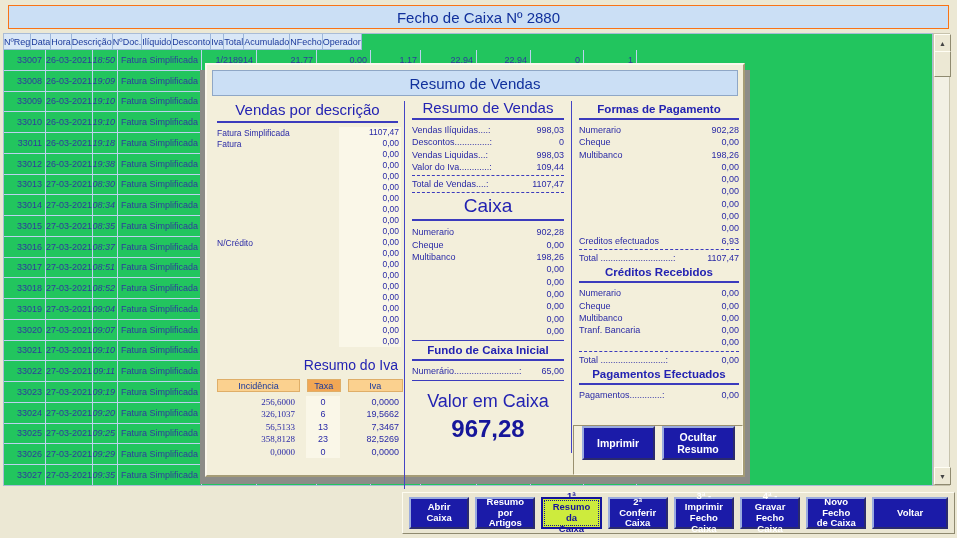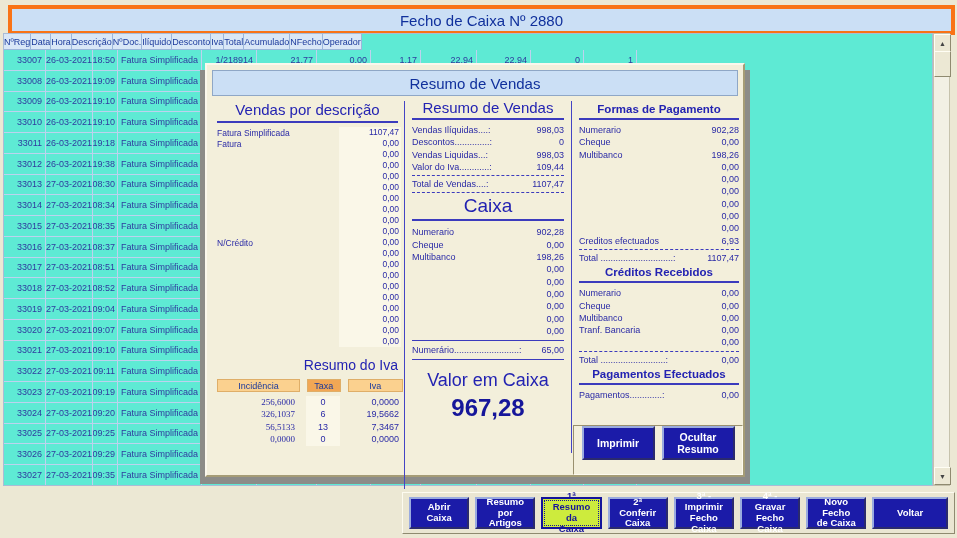--- a/index.html
+++ b/index.html
@@ -1,36 +1,36 @@
 <!DOCTYPE html>
 <html><head>
 <meta charset="utf-8">
 <style>
   html,body{margin:0;padding:0;}
   .app{position:relative;width:957px;height:538px;background:#ece8d4;overflow:hidden;
        font-family:"Liberation Sans",sans-serif;-webkit-font-smoothing:antialiased;}
 
   
   .titlebar{position:absolute;left:8px;top:5px;width:939px;height:22px;background:#cbdff5;
-            border:4px solid #f97316;display:flex;align-items:center;justify-content:center;
+            border:1px solid #f97316;display:flex;align-items:center;justify-content:center;
             font-size:15px;color:#10309c;}
 
   
-  .listview{position:absolute;left:3px;top:33px;width:930px;height:453px;background:#5eead4;
+  .listview{position:absolute;left:3px;top:33px;width:930px;height:453px;background:#22c55e;
             border:1px solid #a9bcd6;box-sizing:border-box;overflow:hidden;text-align:center;}
   .ghead{display:flex;height:16px;}
   .ghead span{box-sizing:border-box;background:#d9e7f7;border-right:1px solid #9cb6da;
               border-bottom:1px solid #9cb6da;color:#1b3a9c;font-size:9px;display:flex;
               align-items:center;justify-content:center;overflow:hidden;}
   .gbody .trow{display:flex;height:20.75px;}
   .trow span{box-sizing:border-box;border-right:1px solid #bdd2ee;border-bottom:1px solid #bdd2ee;
              color:#2f3a9e;font-size:9px;display:flex;align-items:center;overflow:hidden;white-space:nowrap;}
   .c0{width:42px;justify-content:flex-end;padding-right:3px;}
   .c1{width:47px;justify-content:center;}
-  .c2{width:25px;justify-content:flex-end;padding-right:2px;}
+  .c2{width:25px;justify-content:flex-end;padding-right:2px;font-style:italic;}
   .c3{width:84px;justify-content:flex-start;padding-left:3px;}
   .c4{width:55px;justify-content:flex-end;padding-right:3px;}
   .c5{width:60px;justify-content:flex-end;padding-right:3px;}
   .c6{width:54px;justify-content:flex-end;padding-right:3px;}
   .c7{width:50px;justify-content:flex-end;padding-right:3px;}
   .c8{width:56px;justify-content:flex-end;padding-right:3px;}
   .c9{width:54px;justify-content:flex-end;padding-right:3px;}
   .c10{width:53px;justify-content:flex-end;padding-right:3px;}
   .c11{width:53px;justify-content:flex-end;padding-right:3px;}
 
@@ -605,20 +605,25 @@
             <span class="iva-taxa">6</span>
             <span class="iva-iva">19,5662</span>
           </div>
 
           <div class="iva-row">
             <span class="iva-inc">56,5133</span>
             <span class="iva-taxa">13</span>
             <span class="iva-iva">7,3467</span>
           </div>
 
+          <div class="iva-row">
+            <span class="iva-inc">358,8128</span>
+            <span class="iva-taxa">23</span>
+            <span class="iva-iva">82,5269</span>
+          </div>
 
           <div class="iva-row">
             <span class="iva-inc">0,0000</span>
             <span class="iva-taxa">0</span>
             <span class="iva-iva">0,0000</span>
           </div>
         </div>
     </div>
 
     <div class="vsep1"></div>
@@ -698,20 +703,21 @@
             <span>0,00</span>
           </div>
 
           <div class="li">
             <span></span>
             <span>0,00</span>
           </div>
         </div>
 
       <div class="solidline"></div>
+      <div class="h-small">Fundo de Caixa Inicial</div>
       <div class="li">
         <span>Numerário..........................:</span>
         <span>65,00</span>
       </div>
       <div class="solidline"></div>
 
       <div class="h-valor">Valor em Caixa</div>
       <div class="big-value">967,28</div>
     </div>
 

